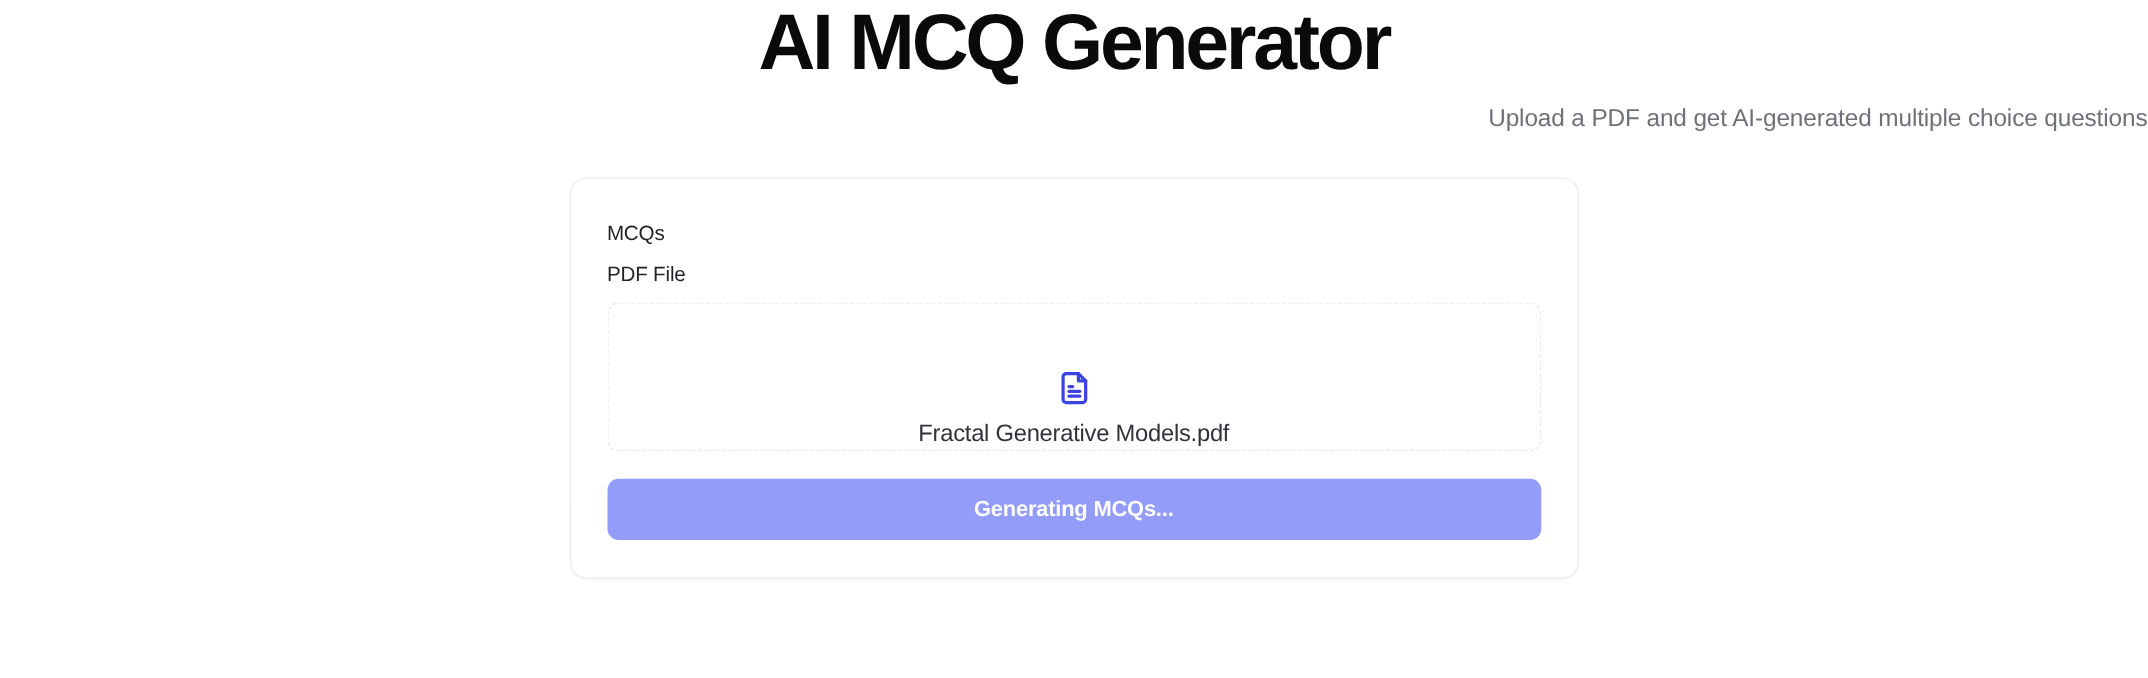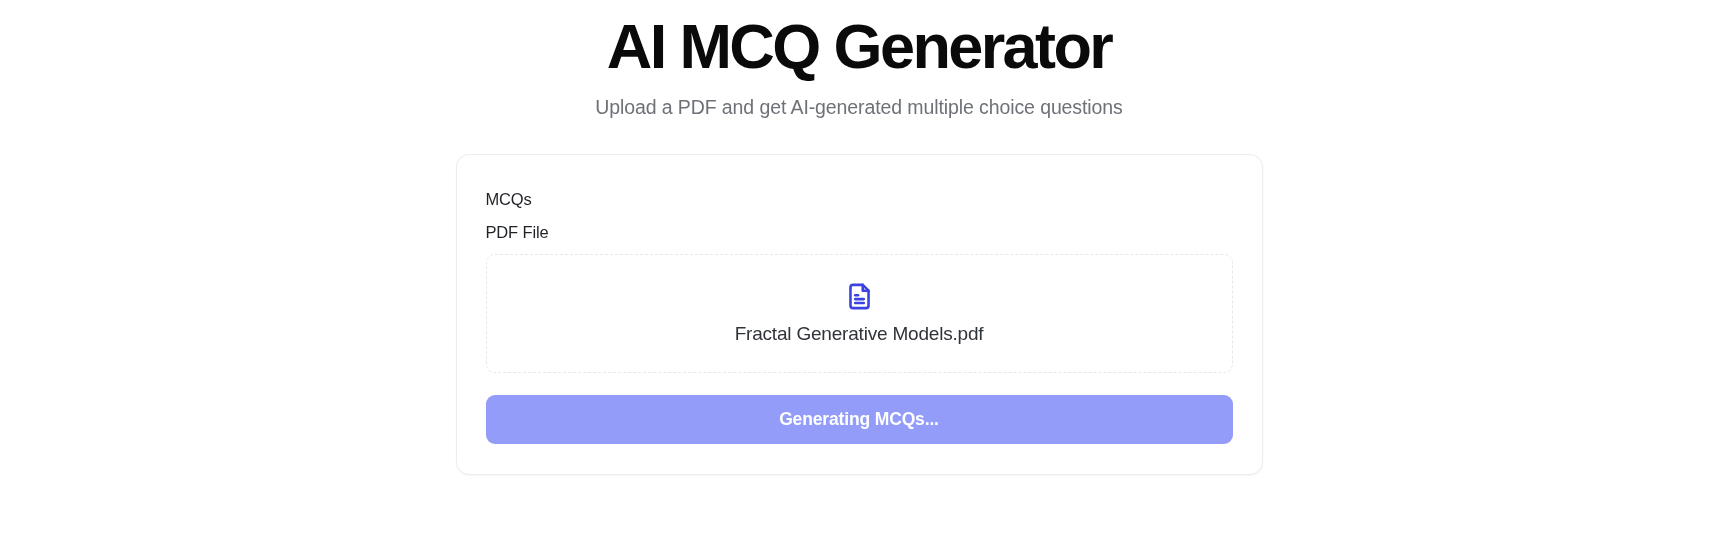--- a/index.html
+++ b/index.html
@@ -14,21 +14,21 @@
   body {
     font-family: "Liberation Sans", sans-serif;
     -webkit-font-smoothing: antialiased;
   }
 
   .page {
     width: 1718px;
     height: 542px;
     position: relative;
     background: #ffffff;
-    padding-top: 12px;
+    padding-top: 0;
   }
 
   
   .header {
     text-align: center;
   }
   .app-title {
     font-size: 63px;
     line-height: 1.08;
     font-weight: 700;
@@ -37,20 +37,21 @@
     margin: 0;
     font-family: "Liberation Sans", sans-serif;
   }
   .app-subtitle {
     margin: 14px 0 0 0;
     font-size: 19.5px;
     line-height: 1.4;
     color: #6e7178;
     font-weight: 400;
     letter-spacing: -0.1px;
+    text-align: right;
   }
 
   
   .card-wrap {
     display: flex;
     justify-content: center;
     margin-top: 33px;
   }
   .card {
     width: 807px;
@@ -92,21 +93,21 @@
   
   .dropzone {
     width: 100%;
     height: 119px;
     border: 1.6px dashed #e6e7ea;
     border-radius: 9px;
     background: #ffffff;
     display: flex;
     flex-direction: column;
     align-items: center;
-    justify-content: center;
+    justify-content: flex-end;
     gap: 11px;
     cursor: pointer;
   }
   .doc-icon {
     width: 31px;
     height: 31px;
     display: block;
   }
   .file-name {
     font-size: 19px;

